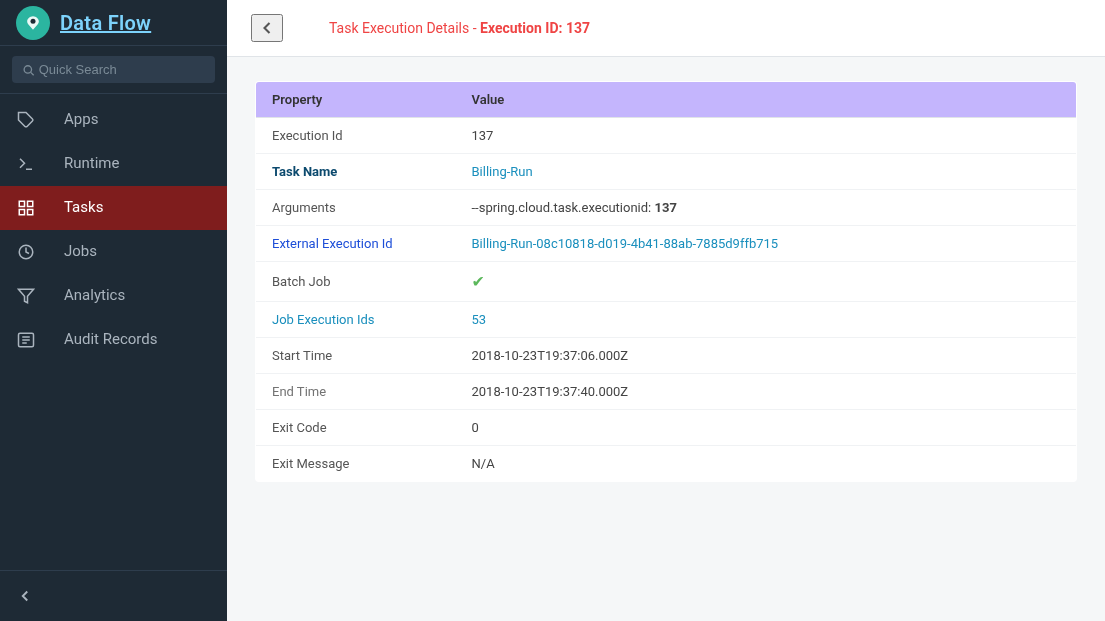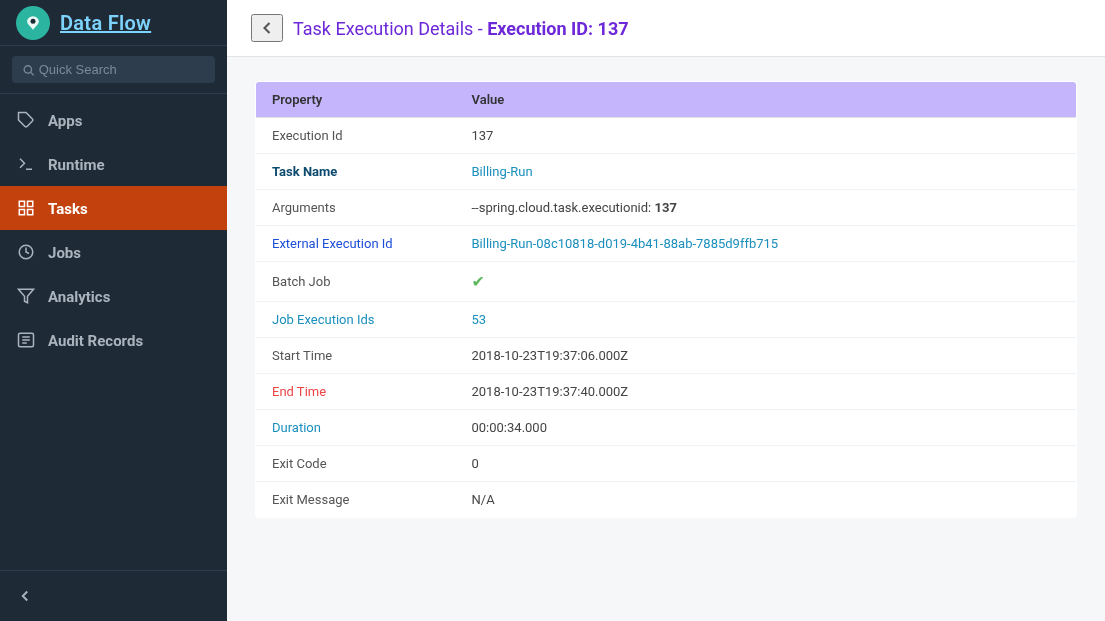--- a/index.html
+++ b/index.html
@@ -60,30 +60,30 @@
       color: #aab4be;
       font-size: 13px;
       width: 100%;
     }
     .search-box input::placeholder { color: #7a8a96; }
 
     
     .nav-items { flex: 1; overflow-y: auto; padding-top: 4px; }
     .nav-item {
       display: flex;
-      align-items: flex-end;
+      align-items: flex-start;
       padding: 12px 16px;
       cursor: pointer;
       color: #aab4be;
       font-size: 15px;
-      font-weight: 700;
-      gap: 12px;
+      font-weight: 400;
+      gap: 28px;
       transition: background 0.15s;
     }
-    .nav-item.active { background: #c2410c; color: #fff; }
+    .nav-item.active { background: #7f1d1d; color: #fff; }
     .nav-item .nav-icon { width: 20px; height: 20px; display: flex; align-items: center; justify-content: center; flex-shrink: 0; }
     .nav-item .nav-label { font-size: 15px; }
 
     
     .sidebar-bottom {
       border-top: 1px solid #2e3d4d;
       padding: 4px 0;
     }
     .sidebar-collapse {
       display: flex;
@@ -113,23 +113,24 @@
       min-height: 50px;
     }
     .back-btn {
       color: #555;
       cursor: pointer;
       font-size: 18px;
       display: flex; align-items: center;
       padding: 2px 4px;
     }
     .header-title {
-      font-size: 18px;
-      color: #6d28d9;
+      font-size: 14px;
+      color: #ef4444;
       font-weight: 400;
+      margin-left: 36px;
     }
     .header-title strong { font-weight: 700; }
 
     
     .details-area {
       flex: 1;
       overflow-y: auto;
       padding: 24px 28px;
     }
     .details-table {
@@ -306,26 +307,22 @@
           </tr>
           <tr>
             <td class="prop-col" style="color: rgb(26, 143, 189);">Job Execution Ids</td>
             <td class="link-val">53</td>
           </tr>
           <tr>
             <td class="prop-col">Start Time</td>
             <td>2018-10-23T19:37:06.000Z</td>
           </tr>
           <tr>
-            <td class="prop-col" style="color: #ef4444;">End Time</td>
+            <td class="prop-col" style="color: #737373;">End Time</td>
             <td>2018-10-23T19:37:40.000Z</td>
-          </tr>
-          <tr>
-            <td class="prop-col" style="color: rgb(26, 143, 189);">Duration</td>
-            <td>00:00:34.000</td>
           </tr>
           <tr>
             <td class="prop-col">Exit Code</td>
             <td>0</td>
           </tr>
           <tr>
             <td class="prop-col">Exit Message</td>
             <td>N/A</td>
           </tr>
         </tbody>

